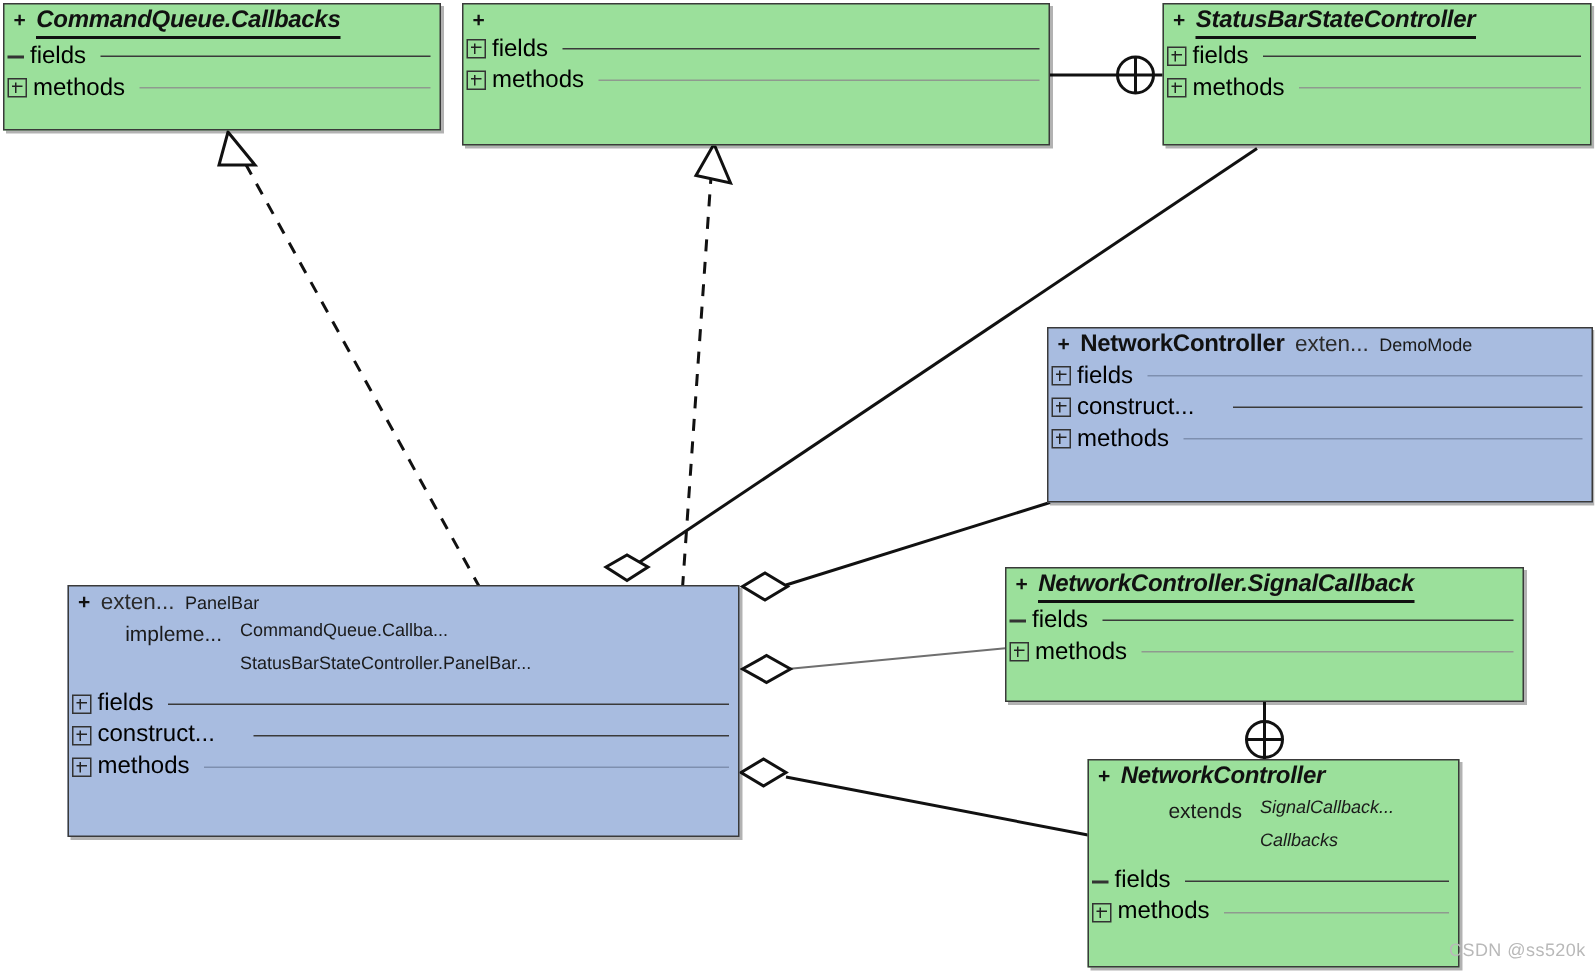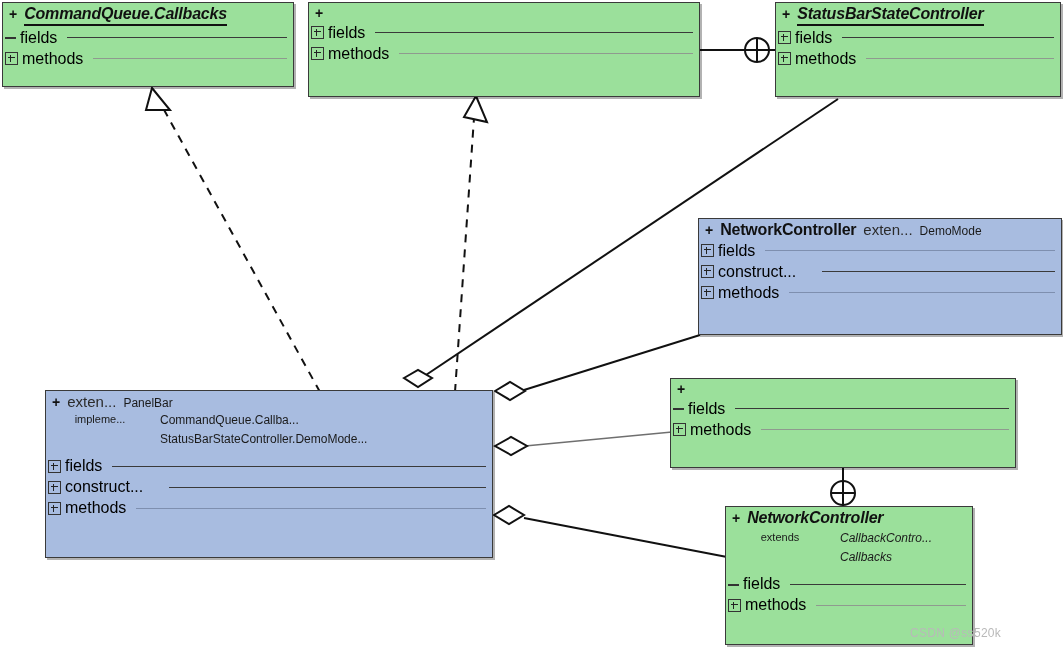--- a/index.html
+++ b/index.html
@@ -77,23 +77,23 @@
   .gen-row {
     display: flex;
     white-space: nowrap;
     font-size: 12px;
     color: #1a1a1a;
     padding: 1px 6px;
     line-height: 1.45;
   }
   .gen-kw {
     width: 96px;
-    text-align: center;
+    text-align: right;
     padding-right: 12px;
-    font-size: 11px;
+    font-size: 14px;
     flex: none;
   }
   .gen-kw.ital { }
   .gen-val.ital { font-style: italic; }
 
   
   .comp {
     display: flex;
     align-items: center;
     gap: 4px;
@@ -282,21 +282,21 @@
       <span class="vis">+</span>
       <span class="ext-kw">exten...</span>
       <span class="ext-val">PanelBar</span>
     </div>
     <div class="gen-row">
       <span class="gen-kw">impleme...</span>
       <span class="gen-val">CommandQueue.Callba...</span>
     </div>
     <div class="gen-row">
       <span class="gen-kw"></span>
-      <span class="gen-val">StatusBarStateController.DemoMode...</span>
+      <span class="gen-val">StatusBarStateController.PanelBar...</span>
     </div>
     <div class="comp" style="margin-top:6px;">
       <span class="exp"></span>
       <span class="comp-label">fields</span>
       <span class="comp-rule"></span>
     </div>
     <div class="comp">
       <span class="exp"></span>
       <span class="comp-label">construct...</span>
       <span class="comp-rule gap"></span>
@@ -304,53 +304,54 @@
     <div class="comp">
       <span class="exp"></span>
       <span class="comp-label">methods</span>
       <span class="comp-rule lightblue"></span>
     </div>
   </div>
 
   <div class="uml-box green" style="left:670px; top:378px; width:346px; height:90px;">
     <div class="uml-head">
       <span class="vis">+</span>
+      <span class="cname iface">NetworkController.SignalCallback</span>
     </div>
     <div class="comp">
       <span class="exp dashonly"></span>
       <span class="comp-label">fields</span>
       <span class="comp-rule"></span>
     </div>
     <div class="comp">
       <span class="exp"></span>
       <span class="comp-label">methods</span>
       <span class="comp-rule light"></span>
     </div>
   </div>
 
   <div class="uml-box green" style="left:725px; top:506px; width:248px; height:139px;">
     <div class="uml-head">
       <span class="vis">+</span>
       <span class="cname iface" style="border-bottom:none;">NetworkController</span>
     </div>
     <div class="gen-row">
       <span class="gen-kw ital">extends</span>
-      <span class="gen-val ital">CallbackContro...</span>
+      <span class="gen-val ital">SignalCallback...</span>
     </div>
     <div class="gen-row">
       <span class="gen-kw ital"></span>
       <span class="gen-val ital">Callbacks</span>
     </div>
     <div class="comp" style="margin-top:6px;">
       <span class="exp dashonly"></span>
       <span class="comp-label">fields</span>
       <span class="comp-rule"></span>
     </div>
     <div class="comp">
       <span class="exp"></span>
       <span class="comp-label">methods</span>
       <span class="comp-rule light"></span>
     </div>
   </div>
 
-  <div class="watermark" style="left:910px; top:626px;">CSDN @ss520k</div>
+  <div class="watermark" style="left:966px; top:626px;">CSDN @ss520k</div>
 
 </div>
 
 </body></html>

